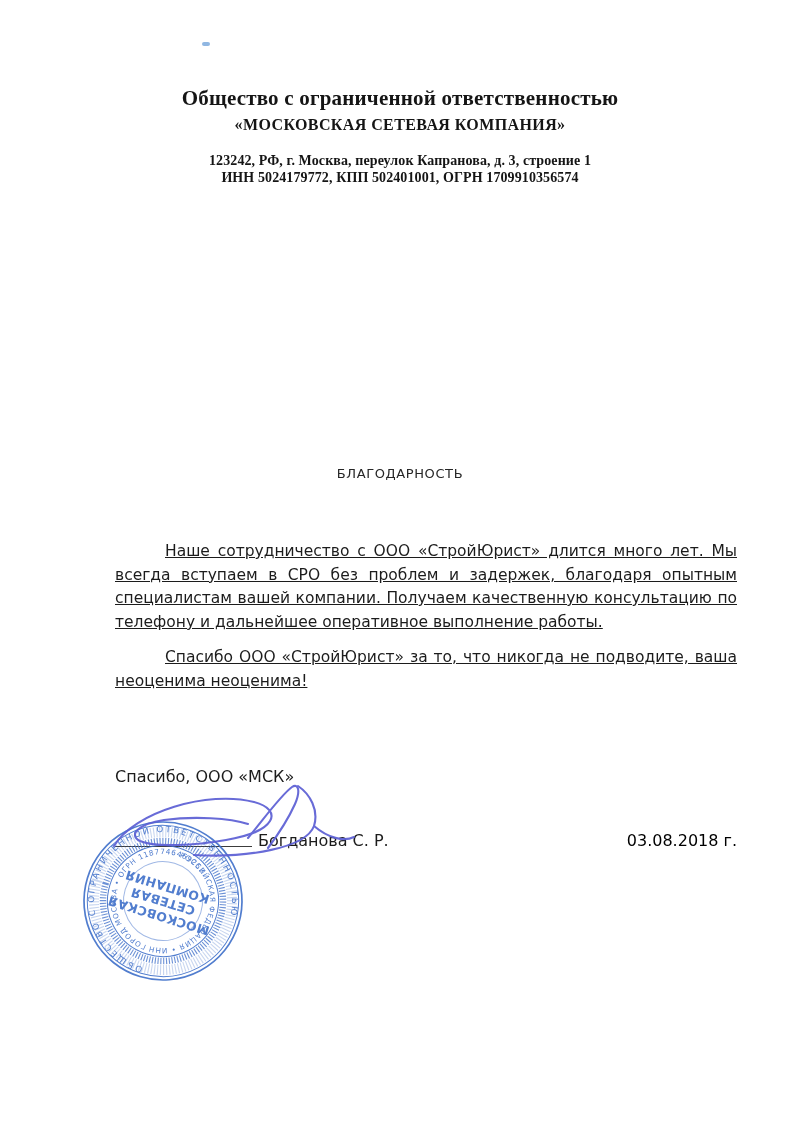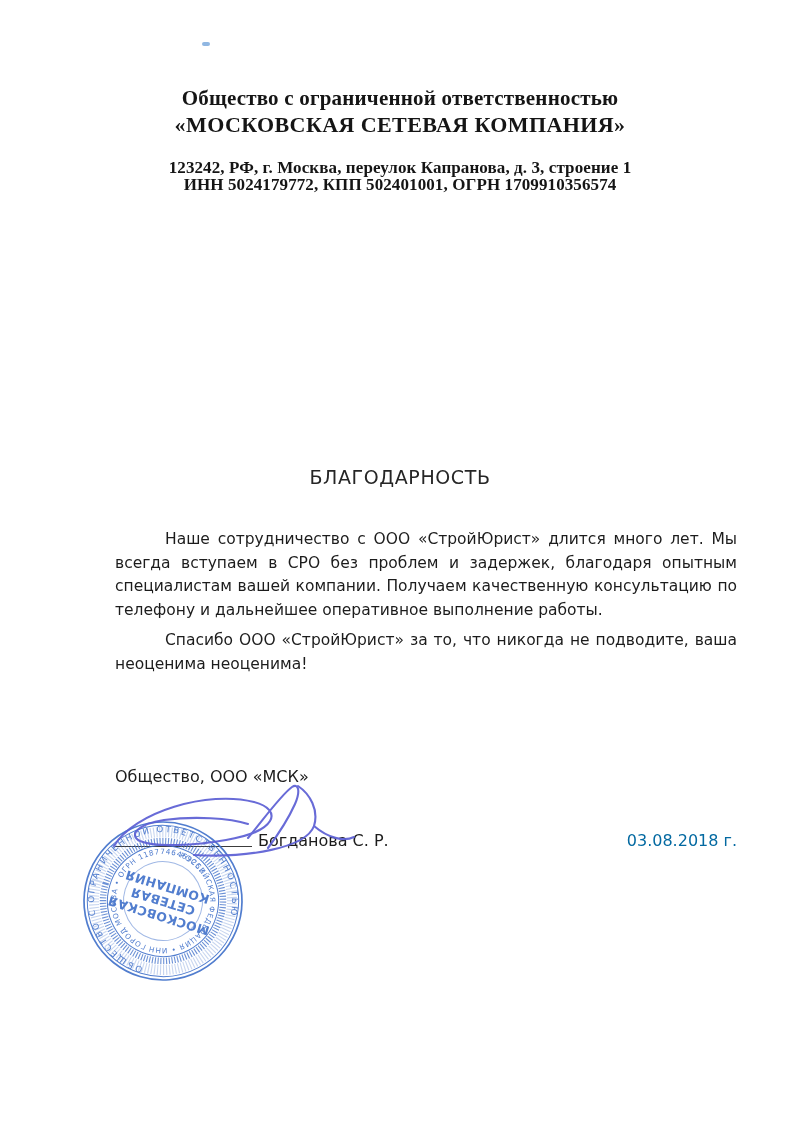--- a/index.html
+++ b/index.html
@@ -11,38 +11,38 @@
   .artifact-dash{
     position:absolute;left:202px;top:42px;width:8px;height:4px;
     background:#6b9fd8;opacity:.75;border-radius:2px;
   }
   
   .letterhead{
     position:absolute;top:86px;left:0;right:0;text-align:center;
     font-family:"Liberation Serif",serif;font-weight:bold;color:#151515;
   }
   .org-type{font-size:21px;line-height:25px;letter-spacing:.2px;}
-  .org-name{font-size:22px;line-height:26px;letter-spacing:.4px;margin-top:1px;}
-  .letterhead-requisites{margin-top:22px;font-size:17px;line-height:16.5px;letter-spacing:.1px;}
+  .org-name{font-size:16px;line-height:26px;letter-spacing:.4px;margin-top:1px;}
+  .letterhead-requisites{margin-top:15px;font-size:14px;line-height:16.5px;letter-spacing:.1px;}
   
   .doc-title{
     position:absolute;top:466px;left:0;right:0;text-align:center;
-    font-size:19px;letter-spacing:.6px;color:#262626;
+    font-size:13px;letter-spacing:.6px;color:#262626;
   }
   
   .doc-body{
     position:absolute;top:528px;left:115px;width:622px;
     font-size:15.5px;line-height:23.5px;text-align:justify;color:#1c1c1c;
   }
-  .doc-body p{margin:0 0 7px 0;text-indent:50px;}
+  .doc-body p{margin:12px 0 7px 0;text-indent:50px;text-decoration:underline;}
   
   .signer-role{position:absolute;left:115px;top:767px;font-size:16px;color:#1c1c1c;}
   .sig-line{position:absolute;left:115px;top:846px;width:137px;border-top:1.6px solid #3c3c3c;}
   .signer-name{position:absolute;left:258px;top:831px;font-size:16px;color:#1c1c1c;}
-  .doc-date{position:absolute;left:115px;top:831px;width:622px;text-align:right;font-size:16px;color:#0369a1;}
+  .doc-date{position:absolute;left:115px;top:831px;width:622px;text-align:right;font-size:16px;color:#000000;}
   
   .stamp-wrap{position:absolute;left:53px;top:791px;width:220px;height:220px;filter:blur(.35px);}
   .signature-wrap{position:absolute;left:98px;top:782px;width:280px;height:95px;}
   .stamp-text{font-family:"DejaVu Sans",sans-serif;}
 </style>
 </head>
 <body>
 
 <div class="artifact-dash"></div>
 
@@ -55,21 +55,21 @@
   </div>
 </div>
 
 <div class="doc-title">БЛАГОДАРНОСТЬ</div>
 
 <div class="doc-body">
   <p>Наше сотрудничество с ООО «СтройЮрист» длится много лет. Мы всегда вступаем в СРО без проблем и задержек, благодаря опытным специалистам вашей компании. Получаем качественную консультацию по телефону и дальнейшее оперативное выполнение работы.</p>
   <p>Спасибо ООО «СтройЮрист» за то, что никогда не подводите, ваша неоценима неоценима!</p>
 </div>
 
-<div class="signer-role">Общество, ООО «МСК»</div>
+<div class="signer-role">Спасибо, ООО «МСК»</div>
 <div class="sig-line"></div>
 <div class="signer-name">Богданова С. Р.</div>
 <div class="doc-date">03.08.2018 г.</div>
 
 <div class="stamp-wrap">
   <svg width="220" height="220" viewBox="0 0 220 220">
     <g stroke="#3a6cc8" fill="none" opacity="0.88" transform="rotate(197 110 110)">
       <circle cx="110" cy="110" r="79" stroke-width="1.7"></circle>
       <circle cx="110" cy="110" r="75.5" stroke-width="1"></circle>
 

